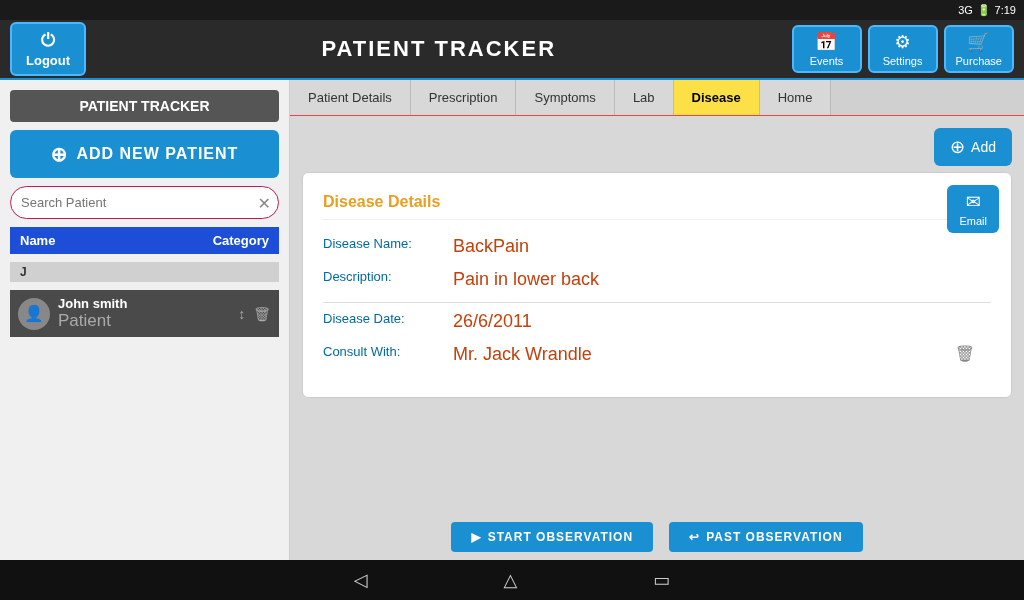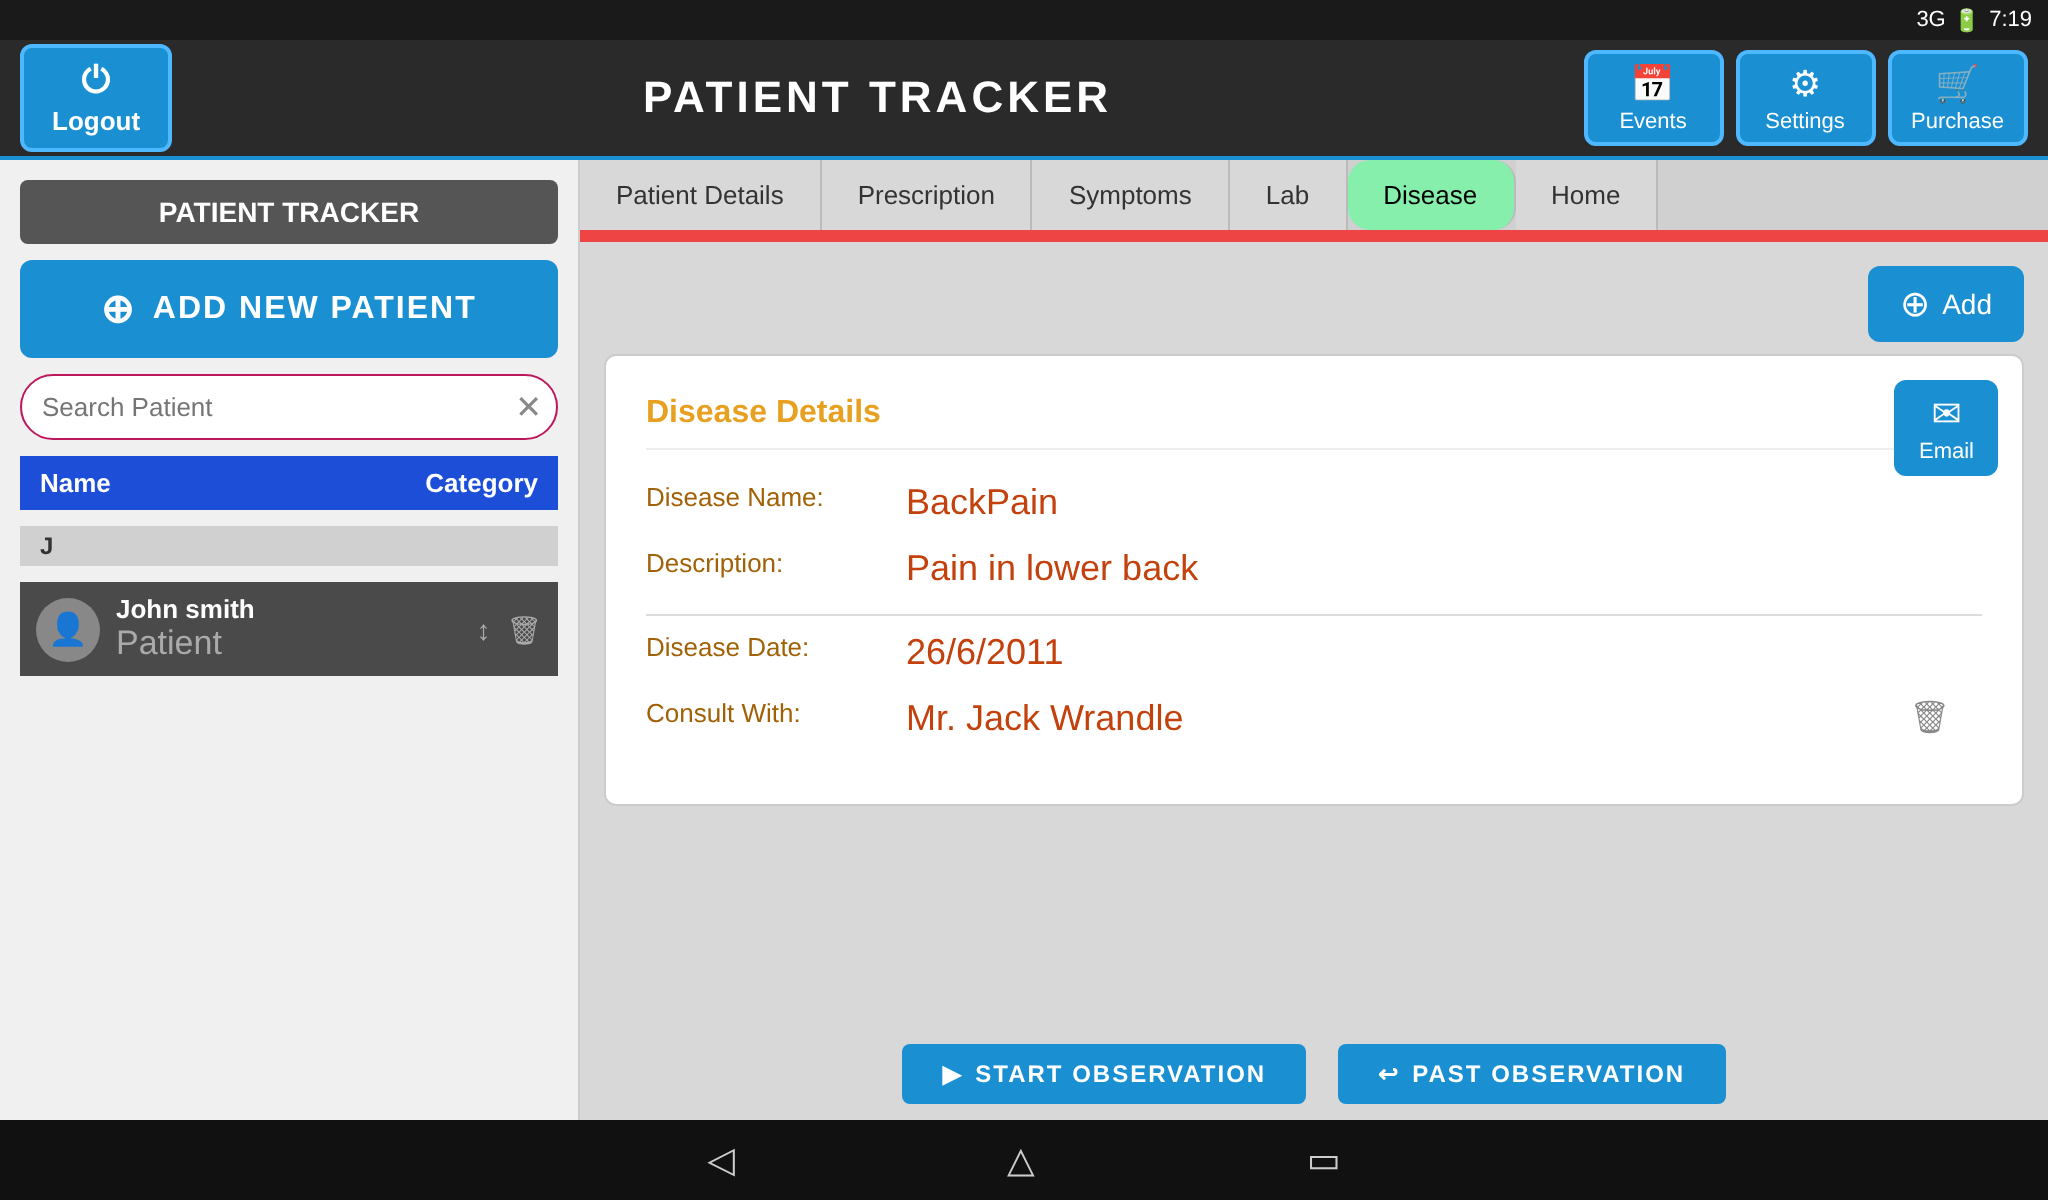--- a/index.html
+++ b/index.html
@@ -202,35 +202,34 @@
       flex: 1;
       display: flex;
       flex-direction: column;
       background: #d8d8d8;
     }
 
     
     .tabs {
       display: flex;
       background: #d0d0d0;
-      border-bottom: 6px solid #ef4444;
+      border-bottom: 1px solid #ef4444;
     }
     .tab {
       padding: 10px 18px;
       font-size: 13px;
       color: #333;
       cursor: pointer;
       border-right: 1px solid #bbb;
       background: #d8d8d8;
     }
     .tab.active {
-      background: #86efac;
-      font-weight: normal;
+      background: #fde047;
+      font-weight: bold;
       color: #000;
-      border-radius: 11px;
     }
 
     
     .content-area {
       flex: 1;
       padding: 12px;
       overflow: hidden;
     }
 
     
@@ -266,21 +265,21 @@
       margin-bottom: 16px;
       border-bottom: 1px solid #eee;
       padding-bottom: 8px;
     }
     .disease-detail-row {
       display: flex;
       margin-bottom: 12px;
       align-items: flex-start;
     }
     .detail-label {
-      color: #a16207;
+      color: #0369a1;
       font-size: 13px;
       min-width: 130px;
       font-weight: normal;
     }
     .detail-value {
       color: #c2410c;
       font-size: 18px;
     }
     .email-btn {
       position: absolute;

